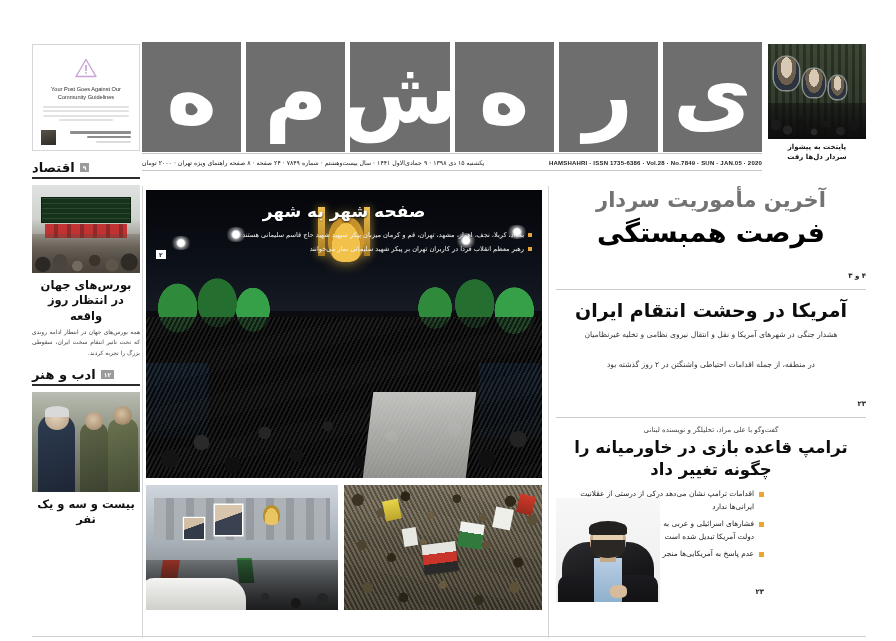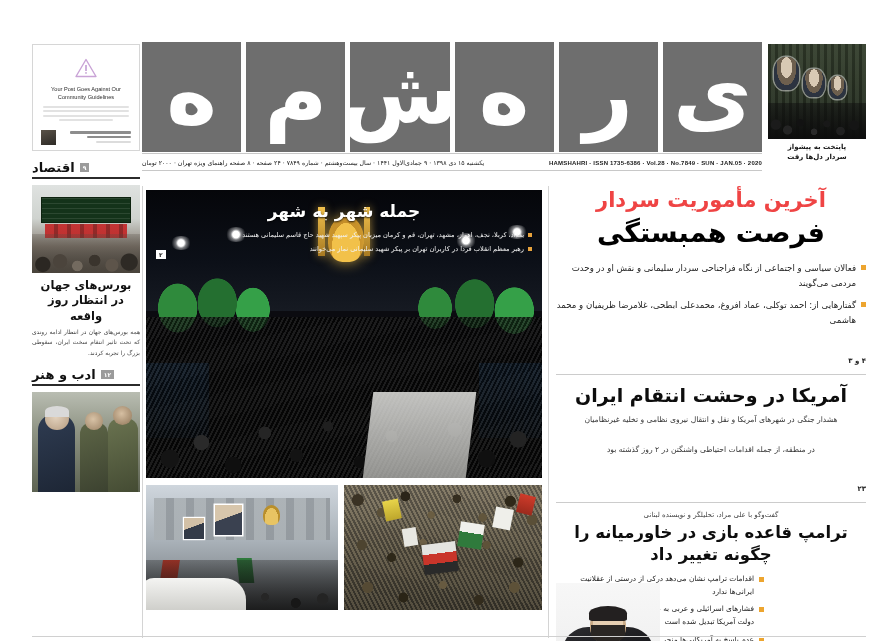--- a/index.html
+++ b/index.html
@@ -243,21 +243,21 @@
   .c2 .wflag1 { position: absolute; left: 76%; top: 18%; width: 9%; height: 17%;
                 background: #efefea; transform: rotate(11deg); }
   .c2 .wflag2 { position: absolute; left: 30%; top: 34%; width: 7%; height: 14%;
                 background: #e8e8e2; transform: rotate(-9deg); }
   .c2 .rflag { position: absolute; left: 88%; top: 8%; width: 8%; height: 15%;
                background: linear-gradient(180deg,#cf3b2a,#9b2a1d); transform: rotate(14deg); }
 
   
   .right { position: absolute; left: 556px; top: 186px; width: 310px; }
   .rule { height: 1px; background: #cccccc; margin: 9px 0 8px; }
-  .lead1 { font-size: 21px; font-weight: 700; color: #ef4444; text-align: center; line-height: 1.34;
+  .lead1 { font-size: 21px; font-weight: 700; color: #737373; text-align: center; line-height: 1.34;
            letter-spacing: -.5px; }
   .lead2 { font-size: 27px; font-weight: 700; color: #000; text-align: center; line-height: 1.26;
            letter-spacing: -.8px; margin-top: 2px; }
   .blist { margin-top: 11px; }
   .bitem { display: flex; gap: 5px; margin-bottom: 7px; align-items: flex-start; }
   .bsq { width: 5px; height: 5px; background: #eda52f; flex: 0 0 auto; margin-top: 4px; }
   .btx { flex: 1; font-size: 8.6px; line-height: 1.75; color: #222; text-align: right; }
   .pgmark { font-size: 7px; font-weight: 700; color: #1a1a1a; margin-top: 24px; }
   .pgrow { display: flex; justify-content: flex-start; margin-top: -2px; }
 
@@ -392,40 +392,44 @@
     </div>
     <div class="side-photo artph" style="height:100px">
       <div class="figA"></div>
       <div class="headA"></div>
       <div class="hairA"></div>
       <div class="figB"></div>
       <div class="headB"></div>
       <div class="figC"></div>
       <div class="headC"></div>
     </div>
+    <div>
+      <div class="side-h" style="text-align:center">بیست و سه و یک نفر</div>
+
+    </div>
   </div>
 
   <div class="center">
     <div class="hero">
       <div class="sky"></div>
       <div class="dome"></div>
       <div class="minaret l"></div>
       <div class="minaret r"></div>
       <div class="floodlight" style="left:6%;top:16%"></div>
       <div class="floodlight" style="left:20%;top:13%"></div>
       <div class="floodlight" style="left:78%;top:15%"></div>
       <div class="floodlight" style="left:91%;top:12%"></div>
       <div class="palms"></div>
       <div class="bluewall l"></div>
       <div class="bluewall r"></div>
       <div class="crowd"></div>
       <div class="plaza"></div>
 
       <div class="hero-txt">
-        <div class="hero-h">جمله شهر به شهر</div>
+        <div class="hero-h">صفحه شهر به شهر</div>
         <div class="hero-b">
           <div class="bi">
             <span class="sq"></span>
             <span class="tx">بغداد، کربلا، نجف، اهواز، مشهد، تهران، قم و کرمان میزبان پیکر سپهبد شهید حاج قاسم سلیمانی هستند</span>
           </div>
           <div class="bi">
             <span class="sq"></span>
             <span class="tx">رهبر معظم انقلاب فردا در کاربران تهران بر پیکر شهید سلیمانی نماز می‌خوانند</span>
           </div>
         </div>
@@ -454,30 +458,20 @@
         <div class="car"></div>
       </div>
     </div>
   </div>
 
   <div class="right">
 
     <div>
       <div class="lead1">آخرین مأموریت سردار</div>
       <div class="lead2">فرصت همبستگی</div>
-      <div class="blist">
-        <div class="bitem">
-          <span class="bsq"></span>
-          <span class="btx">فعالان سیاسی و اجتماعی از نگاه فراجناحی سردار سلیمانی و نقش او در وحدت مردمی می‌گویند</span>
-        </div>
-        <div class="bitem">
-          <span class="bsq"></span>
-          <span class="btx">گفتارهایی از: احمد توکلی، عماد افروغ، محمدعلی ابطحی، غلامرضا ظریفیان و محمد هاشمی</span>
-        </div>
-      </div>
       <div class="pgrow">
         <span class="pgmark">۴ و ۳</span>
       </div>
     </div>
 
     <div class="rule"></div>
 
     <div>
       <div class="h2">آمریکا در وحشت انتقام ایران</div>
       <div class="sub2">هشدار جنگی در شهرهای آمریکا و نقل و انتقال نیروی نظامی و تخلیه غیرنظامیان</div>

